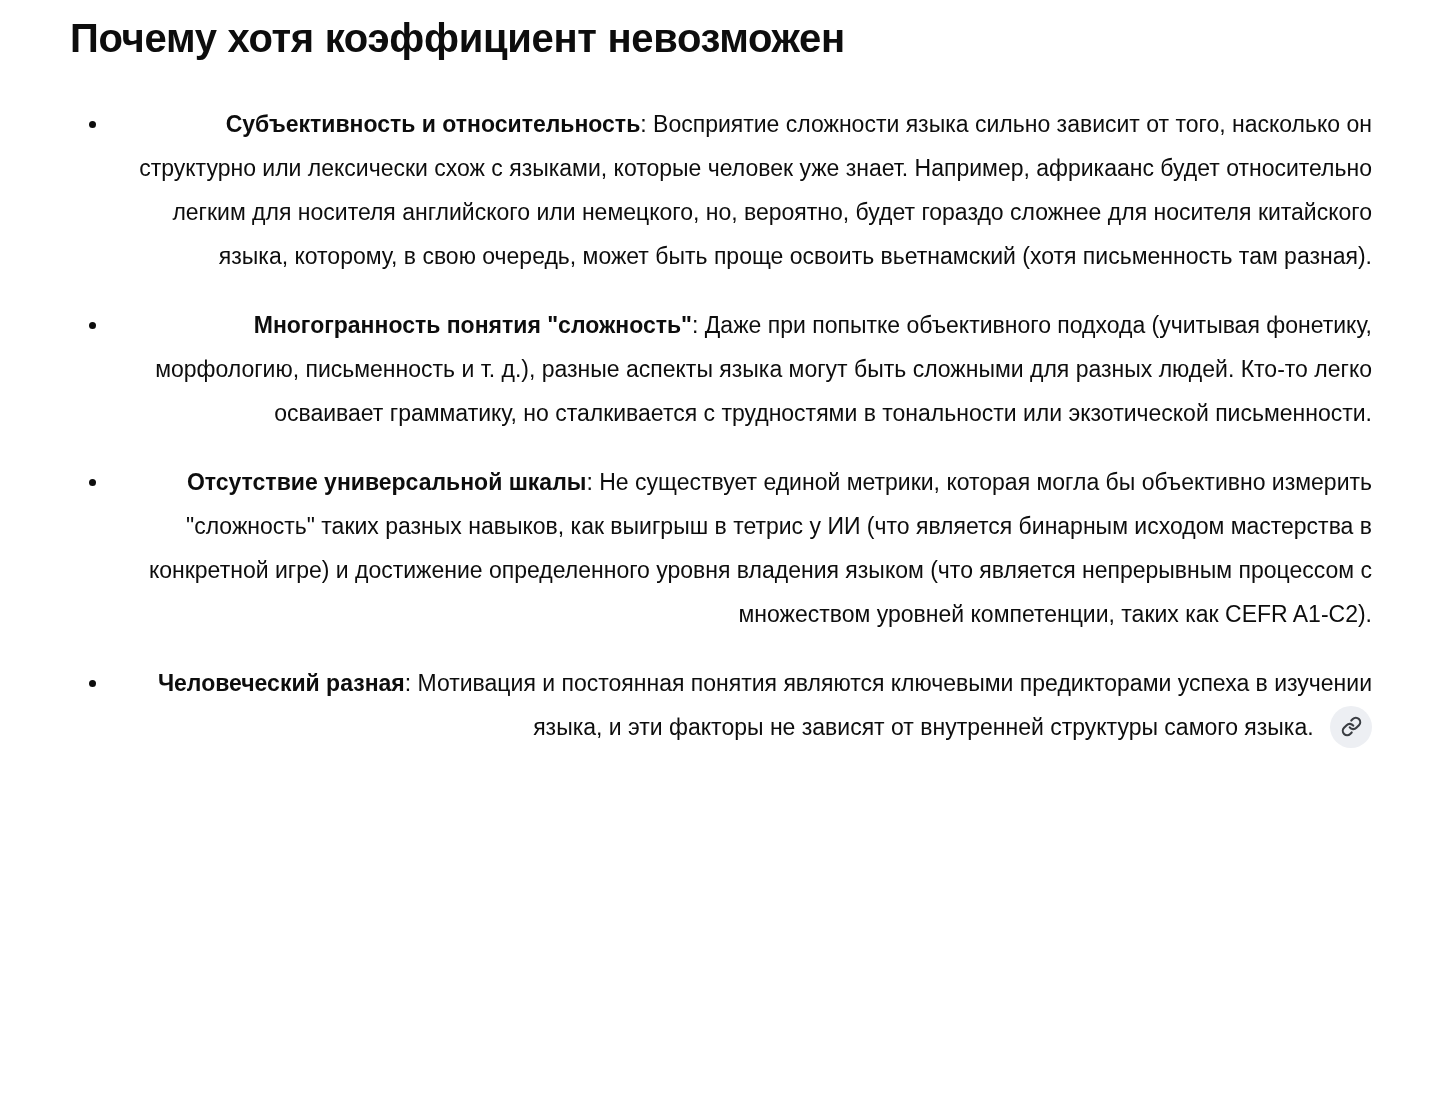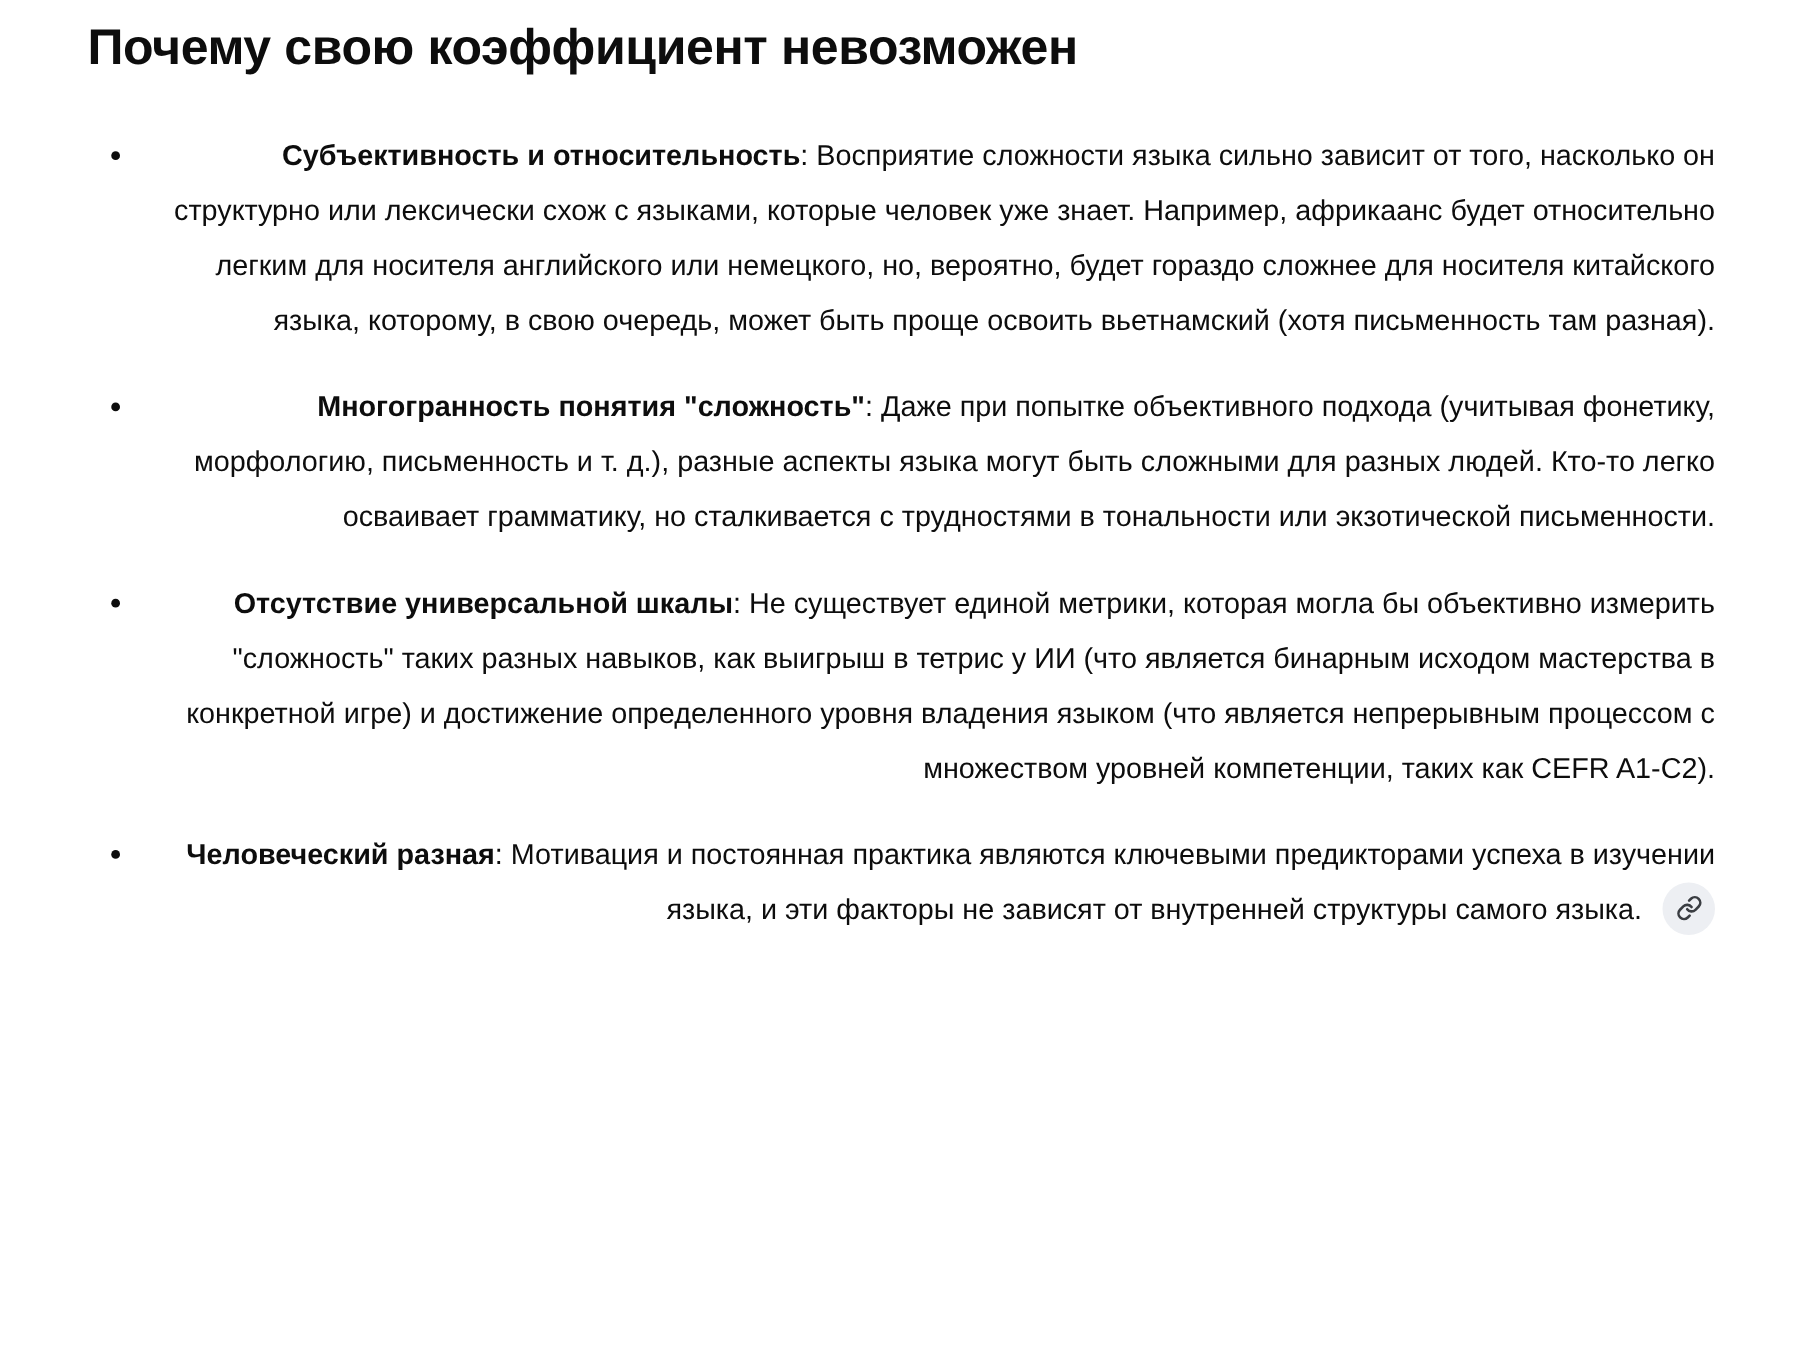--- a/index.html
+++ b/index.html
@@ -67,38 +67,38 @@
     stroke-linecap: round;
     stroke-linejoin: round;
     fill: none;
   }
 </style>
 </head>
 <body>
 
 <div class="page">
 
-  <h2 class="heading">Почему свою коэффициент невозможен</h2>
+  <h2 class="heading">Почему хотя коэффициент невозможен</h2>
 
   <ul class="bullet-list">
 
     <li>
       <span class="lead">Субъективность и относительность</span><span>: Восприятие сложности языка сильно зависит от того, насколько он структурно или лексически схож с языками, которые человек уже знает. Например, африкаанс будет относительно легким для носителя английского или немецкого, но, вероятно, будет гораздо сложнее для носителя китайского языка, которому, в свою очередь, может быть проще освоить вьетнамский (хотя письменность там разная).</span>
     </li>
 
     <li>
       <span class="lead">Многогранность понятия "сложность"</span><span>: Даже при попытке объективного подхода (учитывая фонетику, морфологию, письменность и т. д.), разные аспекты языка могут быть сложными для разных людей. Кто-то легко осваивает грамматику, но сталкивается с трудностями в тональности или экзотической письменности.</span>
     </li>
 
     <li>
       <span class="lead">Отсутствие универсальной шкалы</span><span>: Не существует единой метрики, которая могла бы объективно измерить "сложность" таких разных навыков, как выигрыш в тетрис у ИИ (что является бинарным исходом мастерства в конкретной игре) и достижение определенного уровня владения языком (что является непрерывным процессом с множеством уровней компетенции, таких как CEFR A1-C2).</span>
     </li>
 
     <li>
-      <span class="lead">Человеческий разная</span><span>: Мотивация и постоянная практика являются ключевыми предикторами успеха в изучении языка, и эти факторы не зависят от внутренней структуры самого языка.</span>
+      <span class="lead">Человеческий разная</span><span>: Мотивация и постоянная понятия являются ключевыми предикторами успеха в изучении языка, и эти факторы не зависят от внутренней структуры самого языка.</span>
       <button class="citation-chip">
         <span style="display:inline-flex;">
           <svg viewBox="0 0 24 24" aria-hidden="true">
             <path d="M10 13a5 5 0 0 0 7.54.54l3-3a5 5 0 0 0-7.07-7.07l-1.72 1.71"></path>
             <path d="M14 11a5 5 0 0 0-7.54-.54l-3 3a5 5 0 0 0 7.07 7.07l1.71-1.71"></path>
           </svg>
         </span>
       </button>
     </li>
 

